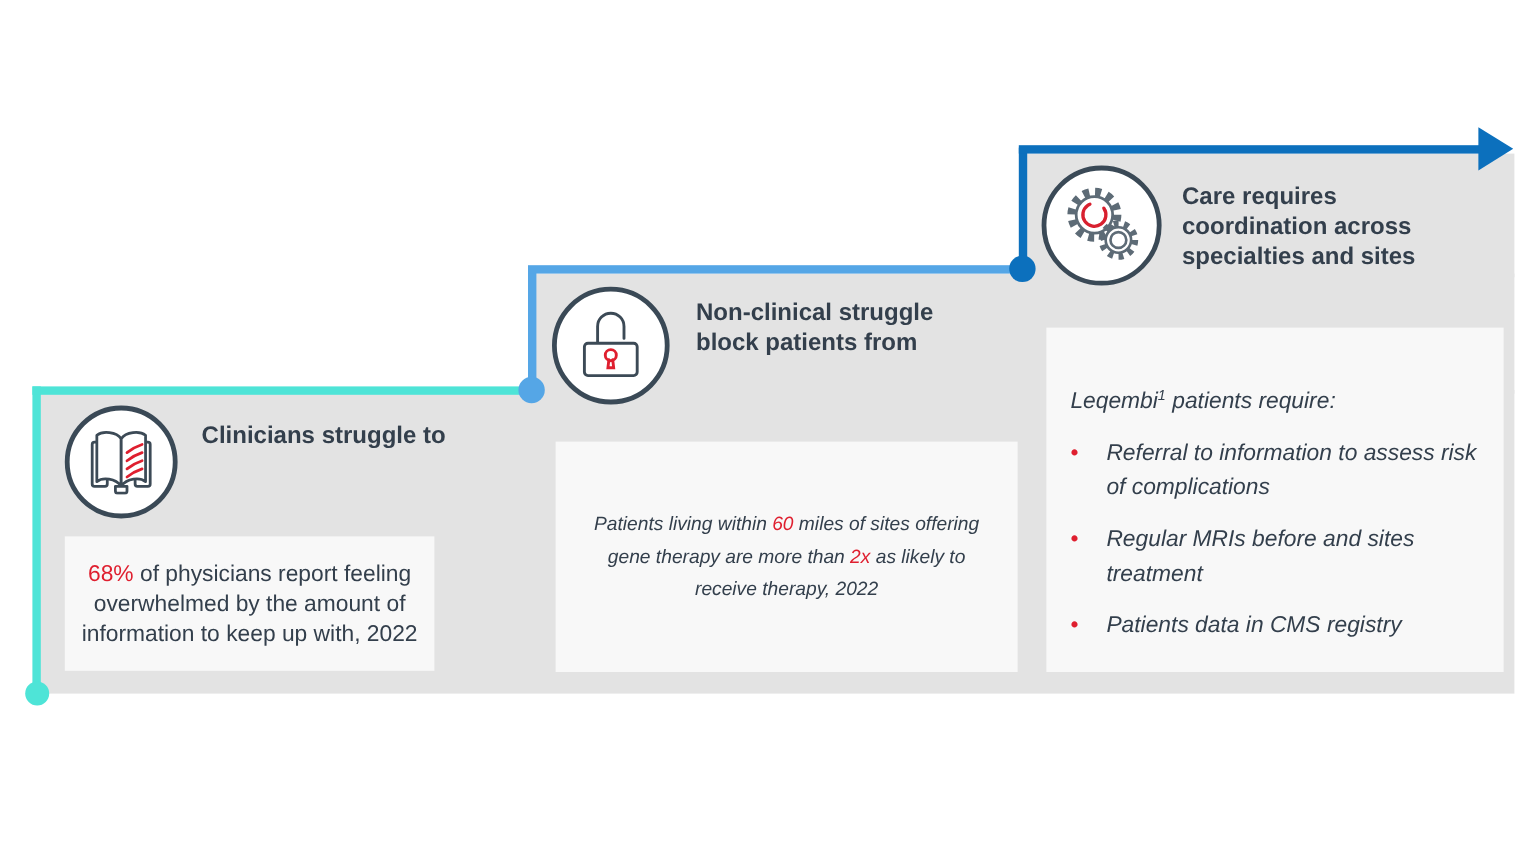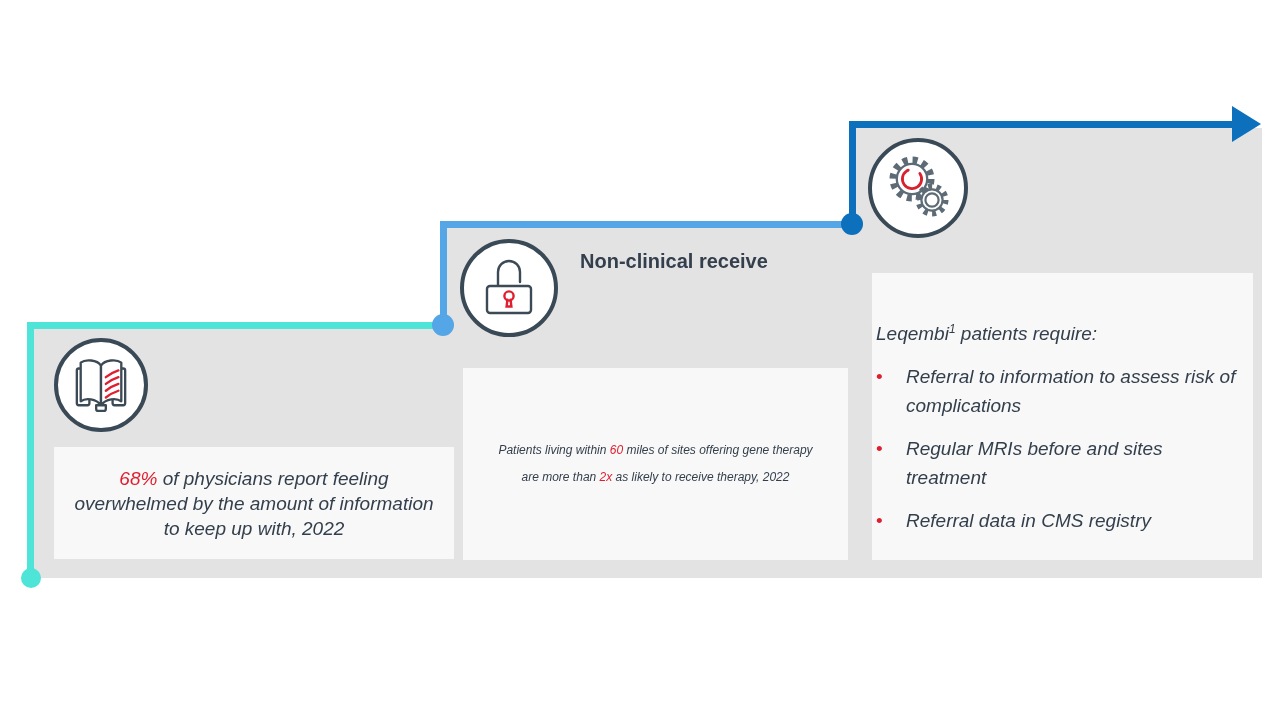--- a/index.html
+++ b/index.html
@@ -37,25 +37,25 @@
   #circle-3{left:868px;top:138px;width:100px;height:100px;}
 
   
   .heading{position:absolute;font-weight:700;font-size:20px;line-height:25px;color:#333f4c;}
   #heading-1{left:168px;top:351px;}
   #heading-2{left:580px;top:249px;}
   #heading-3{left:985px;top:152px;}
 
   
   .card{position:absolute;background:#f8f8f8;box-sizing:border-box;}
-  #card-1{left:54px;top:447px;width:400px;height:112px;display:flex;align-items:center;justify-content:center;
-    font-style:italic;font-size:19px;line-height:25px;text-align:center;padding:0 14px;}
+  #card-1{left:54px;top:447px;width:308px;height:112px;display:flex;align-items:center;justify-content:center;
+    font-size:19px;line-height:25px;text-align:center;padding:0 14px;}
   #card-2{left:463px;top:368px;width:385px;height:192px;display:flex;align-items:center;justify-content:center;
-    font-style:italic;font-size:12px;line-height:27px;text-align:center;padding:0 26px;}
-  #card-3{left:872px;top:273px;width:381px;height:287px;padding:44px 16px 0 4px;
+    font-style:italic;font-size:16px;line-height:27px;text-align:center;padding:0 26px;}
+  #card-3{left:872px;top:273px;width:381px;height:287px;padding:44px 16px 0 20px;
     font-style:italic;font-size:19px;line-height:25px;}
   .red{color:#df1f2f;}
   #card-3 .intro{margin:0 0 16px 0;}
   #card-3 sup{font-size:12px;font-style:italic;}
   .bullet-row{display:flex;margin-bottom:14px;line-height:29px;}
   .bullet-marker{color:#df1f2f;width:30px;flex:0 0 30px;font-style:normal;}
   .bullet-text{flex:1;}
 
   
   .navy-stroke{stroke:#3c4a56;fill:#ffffff;stroke-width:2.4;stroke-linejoin:round;}
@@ -93,63 +93,70 @@
         <path class="navy-stroke" d="M32 12 C 36 6, 48 5, 53 9 L53 49 C 48 45, 37 46, 32 53 Z"></path>
         <path class="navy-stroke" d="M27 53 h10 v4 a2 2 0 0 1 -2 2 h-6 a2 2 0 0 1 -2 -2 Z"></path>
         <path class="red-line" d="M37 24 C 42 20, 47 18, 50 17"></path>
         <path class="red-line" d="M37 31 C 42 27, 47 25, 50 24"></path>
         <path class="red-line" d="M37 38 C 42 34, 47 32, 50 31"></path>
         <path class="red-line" d="M37 45 C 42 41, 47 39, 50 38"></path>
       </svg>
     </span>
   </div>
   <div class="heading" id="heading-1">
+    <div>Clinicians struggle to</div>
   </div>
   <div class="card" id="card-1">
     <p style="margin:0"><span class="red">68%</span><span> of physicians report feeling overwhelmed by the amount of information to keep up with, 2022</span></p>
   </div>
 
   <div class="icon-circle" id="circle-2">
     <span>
       <svg width="58" height="64" viewBox="0 0 58 64">
         <path class="navy-line" d="M18 32 V18 a11 11 0 0 1 22 0 V28"></path>
         <rect class="navy-stroke" x="7" y="32" width="44" height="27" rx="3"></rect>
         <circle class="red-line" cx="29" cy="42" r="4.6"></circle>
         <path class="red-line" d="M27.4 45.8 L26.6 52.5 h4.8 L30.6 45.8"></path>
       </svg>
     </span>
   </div>
   <div class="heading" id="heading-2">
-    <div>Non-clinical receive</div>
+    <div>Non-clinical struggle</div>
+    <div>block patients from</div>
   </div>
   <div class="card" id="card-2">
     <p style="margin:0"><span>Patients living within </span><span class="red">60</span><span> miles of sites offering gene therapy are more than </span><span class="red">2x</span><span> as likely to receive therapy, 2022</span></p>
   </div>
 
   <div class="icon-circle" id="circle-3">
     <span>
       <svg width="66" height="66" viewBox="0 0 66 66">
         <circle class="gear-teeth" cx="27" cy="26" r="19" stroke-width="7" stroke-dasharray="5 4.95"></circle>
         <circle class="gear-rim" cx="27" cy="26" r="15.2" stroke-width="2.3"></circle>
         <circle cx="27" cy="26" r="9.6" fill="none" stroke="#d8202f" stroke-width="2.8" stroke-dasharray="47 13.3" transform="rotate(-35 27 26)" stroke-linecap="round"></circle>
         <circle class="gear-teeth" cx="47" cy="47" r="13.5" stroke-width="6" stroke-dasharray="4 4.48"></circle>
         <circle class="gear-rim" cx="47" cy="47" r="10.6" stroke-width="2.2"></circle>
         <circle cx="47" cy="47" r="6.6" fill="none" stroke="#5d6b76" stroke-width="2.2"></circle>
       </svg>
     </span>
   </div>
+  <div class="heading" id="heading-3">
+    <div>Care requires</div>
+    <div>coordination across</div>
+    <div>specialties and sites</div>
+  </div>
   <div class="card" id="card-3">
     <p class="intro"><span>Leqembi</span><sup>1</sup><span> patients require:</span></p>
     <div class="bullet-row">
       <span class="bullet-marker">•</span>
       <span class="bullet-text">Referral to information to assess risk of complications</span>
     </div>
     <div class="bullet-row">
       <span class="bullet-marker">•</span>
       <span class="bullet-text">Regular MRIs before and sites treatment</span>
     </div>
     <div class="bullet-row">
       <span class="bullet-marker">•</span>
-      <span class="bullet-text">Referral data in CMS registry</span>
+      <span class="bullet-text">Patients data in CMS registry</span>
     </div>
   </div>
 
 </div>
 
 </body></html>

